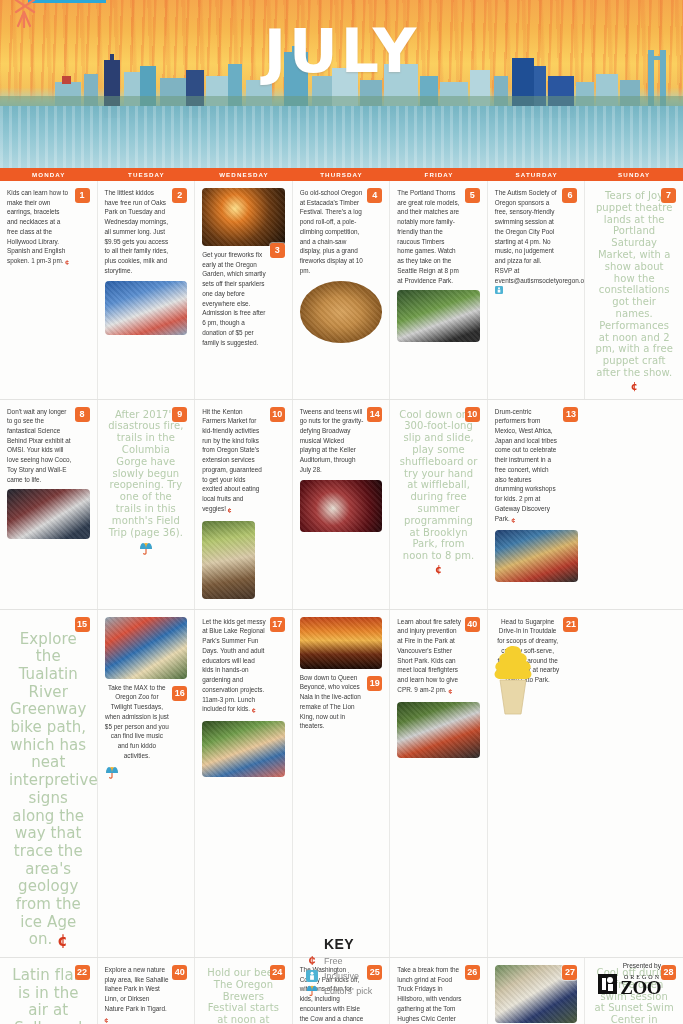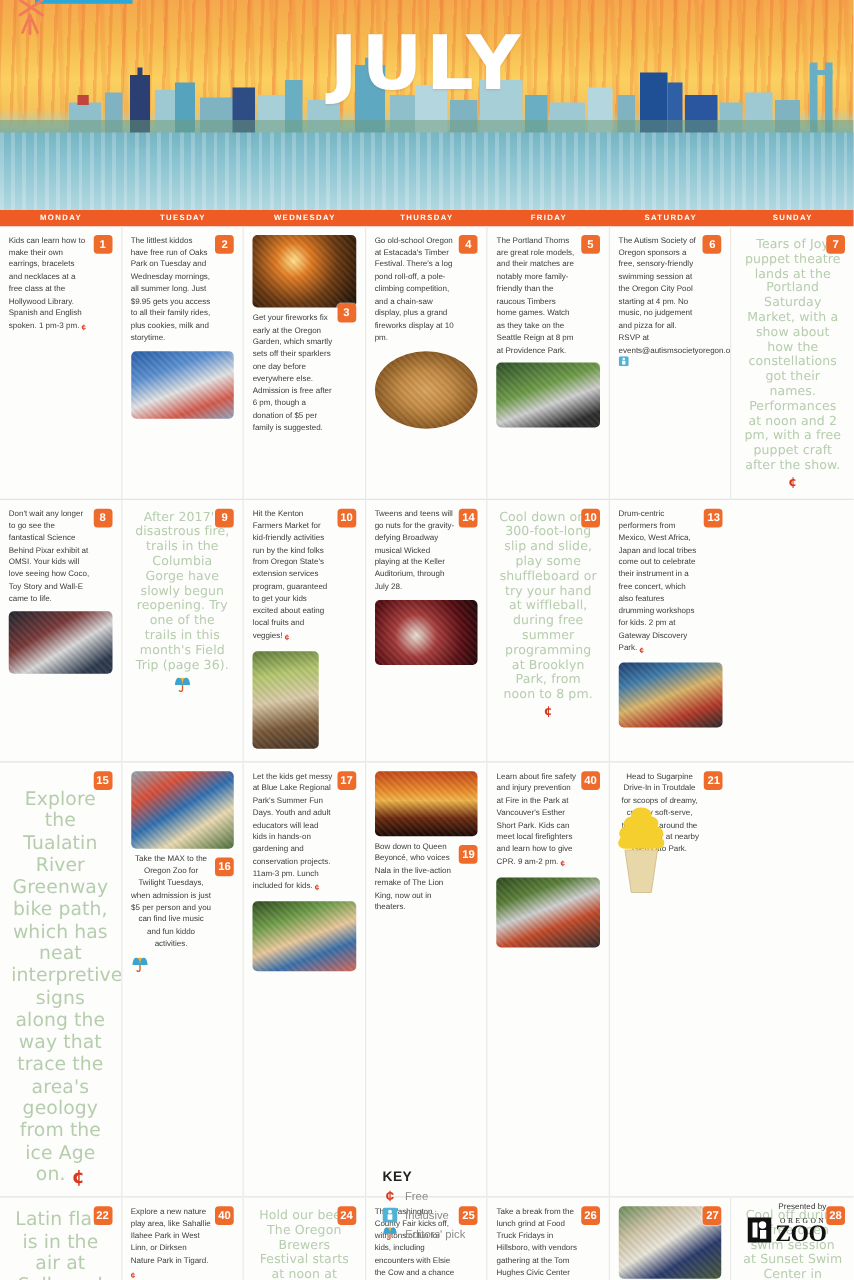--- a/index.html
+++ b/index.html
@@ -157,22 +157,22 @@
     background: repeating-linear-gradient(45deg, rgba(255,255,255,.05) 0 2px, rgba(0,0,0,.05) 2px 4px);
   }
 
   
   .icecream { display:block; margin: 0 auto; }
 
   
   .icon-free { color:#d63a1e; font-weight:700; }
   .key-wrap { position: absolute; left: 306px; top: 936px; }
   .key-title {
-    font-size: 11px; font-weight: 700; color:#222; letter-spacing: .4px;
-    font-family: "Liberation Sans", sans-serif; margin-bottom: 3px;
+    font-size: 14px; font-weight: 700; color:#222; letter-spacing: .4px;
+    font-family: "Liberation Sans", sans-serif; margin-bottom: 3px; text-align: center;
   }
   .key-row { display:flex; align-items:center; gap:6px; margin-top: 3px; }
   .key-label { font-size: 9px; color:#8a8a8a; font-family:"Liberation Sans", sans-serif; }
   .key-ico { width: 12px; height: 12px; display:inline-flex; align-items:center; justify-content:center; }
 
   .presented {
     position: absolute; right: 22px; top: 962px; text-align: right;
   }
   .presented .pb {
     font-size: 6.5px; color:#333; font-family:"Liberation Sans", sans-serif; margin-bottom:3px;

